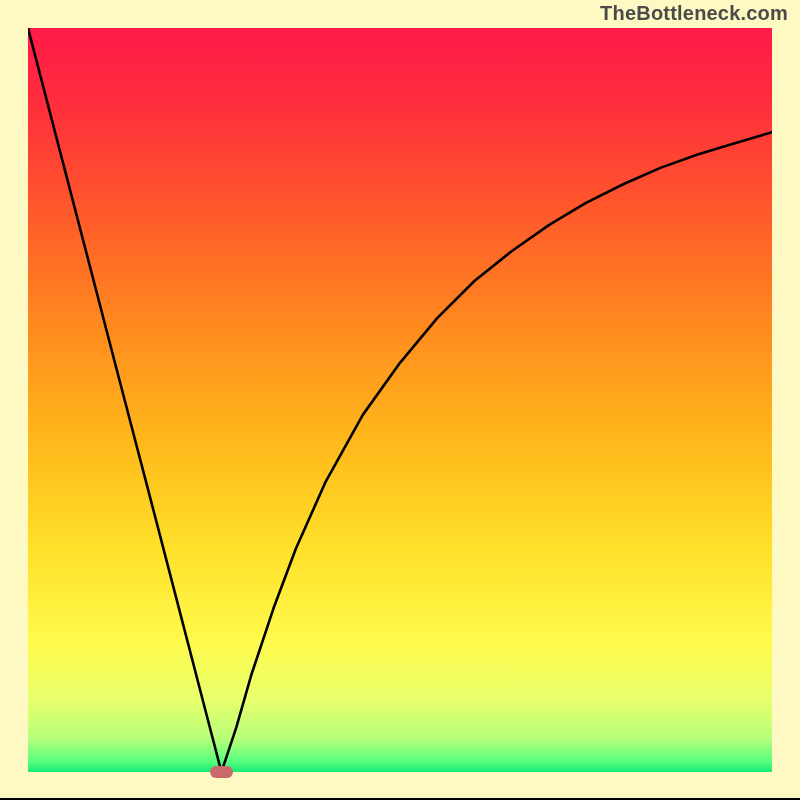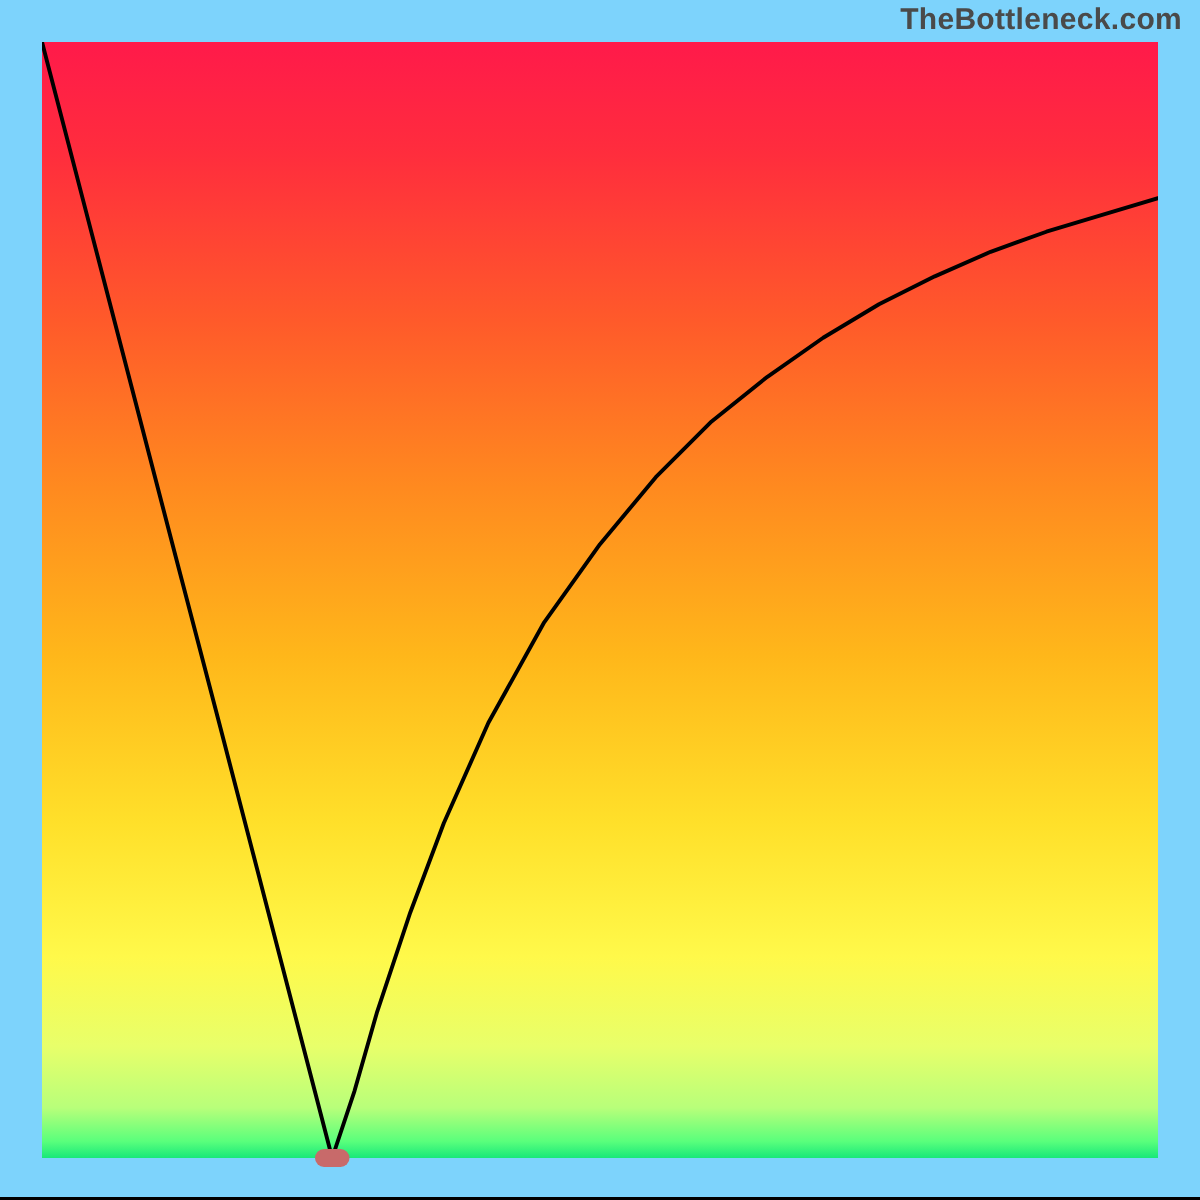--- a/index.html
+++ b/index.html
@@ -8,21 +8,21 @@
     width: 800px;
     height: 800px;
     overflow: hidden;
     font-family: Arial, Helvetica, sans-serif;
     background: #000;
   }
   .frame {
     position: relative;
     width: 800px;
     height: 798px;
-    background: #7dd3fc;
+    background: #fef9c3;
   }
   .watermark {
     position: absolute;
     top: 2px;
     right: 12px;
     color: #4a4a4a;
     font-size: 20px;
     font-weight: 600;
     letter-spacing: 0.2px;
     z-index: 10;

